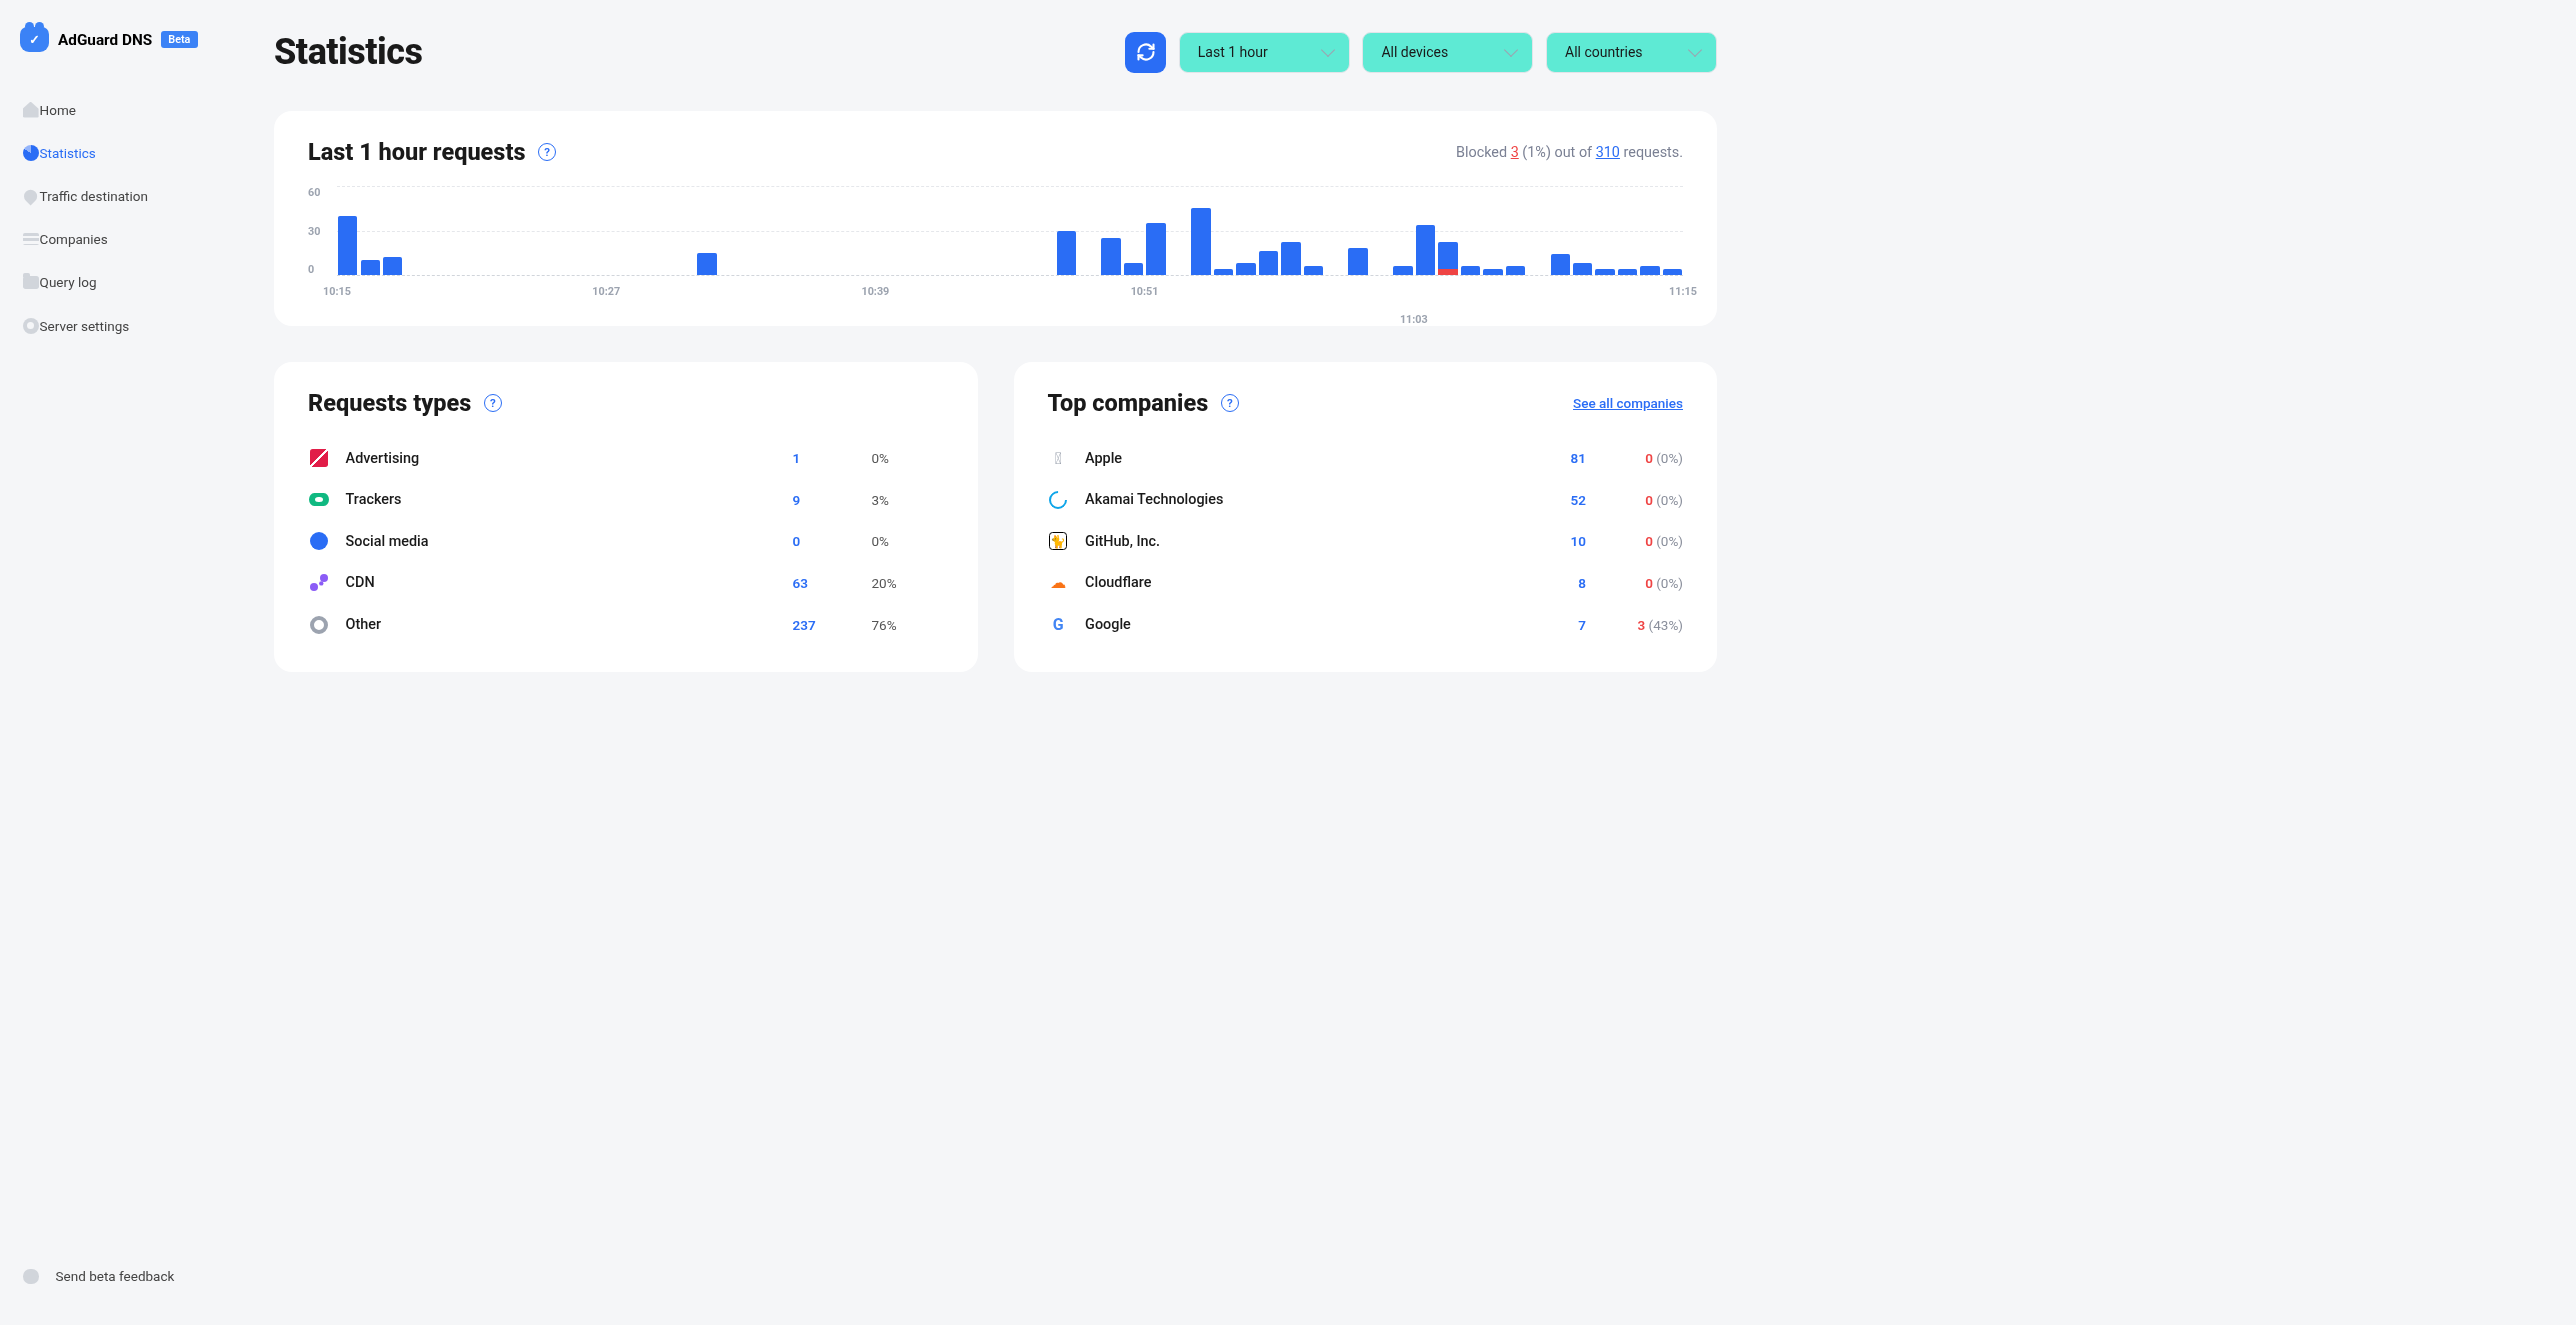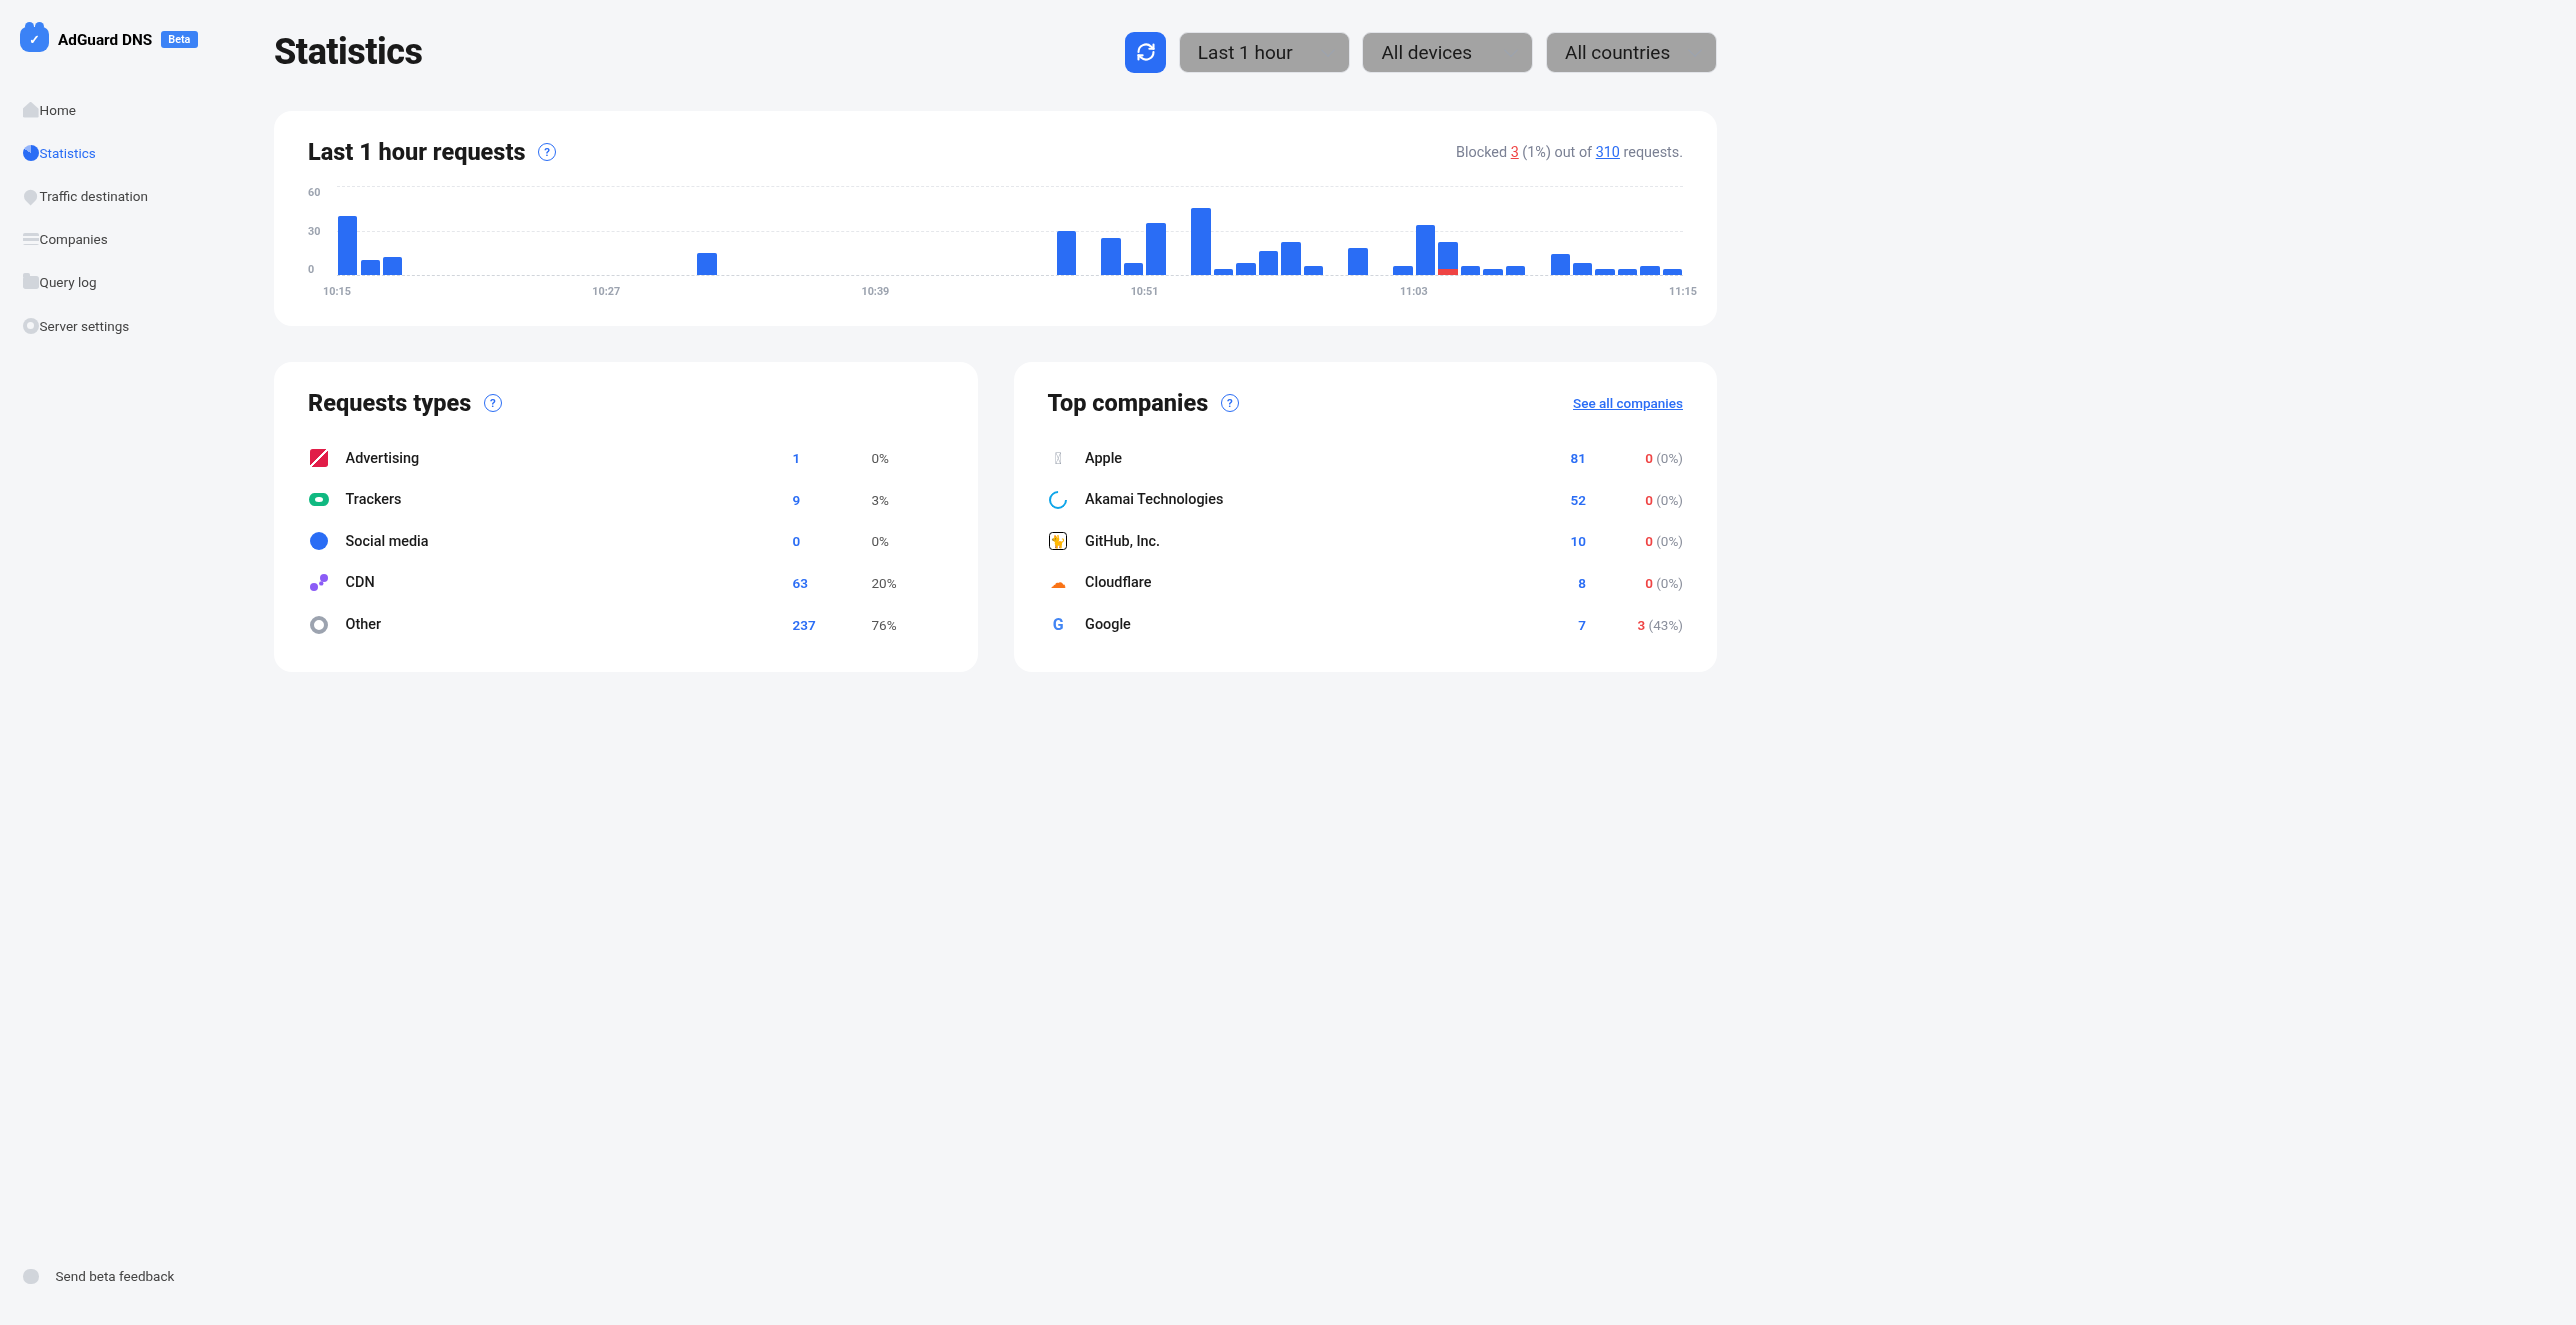--- a/index.html
+++ b/index.html
@@ -83,27 +83,27 @@
   width: 41px; height: 41px;
   background: #2a6df5;
   border-radius: 9px;
   display:flex; align-items:center; justify-content:center;
   cursor:pointer;
 }
 .dropdown {
   height: 41px;
   border: 0.9px solid #e2e4e9;
   border-radius: 9px;
-  background:#a3a3a3;
+  background:#5eead4;
   padding: 0 40px 0 18px;
   display:flex; align-items:center;
   min-width: 171px;
   cursor:pointer;
   position:relative;
-  font-size:19px;
+  font-size:14px;
 }
 .dropdown::after {
   content:""; position:absolute; right:16px; top:50%;
   width:9px; height:9px; border-right:1.8px solid #9ca3af; border-bottom:1.8px solid #9ca3af;
   transform: translateY(-70%) rotate(45deg);
 }
 .card {
   background: #fff;
   border-radius: 18px;
   padding: 27px 34px;
@@ -370,21 +370,21 @@
             </div>
             <div class="bar-col">
               <div class="bar-seg total" style="height: 6.66667%;"></div>
             </div>
           </div>
         <div class="x-axis" id="x-axis">
             <span class="x-tick" style="left: 0%;">10:15</span>
             <span class="x-tick" style="left: 20%;">10:27</span>
             <span class="x-tick" style="left: 40%;">10:39</span>
             <span class="x-tick" style="left: 60%;">10:51</span>
-            <span class="x-tick" style="left: 80%;">11:03</span>
+            <span class="x-tick" style="left: 80%; margin-top: 28px;">11:03</span>
             <span class="x-tick" style="left: 100%;">11:15</span>
           </div>
       </div>
     </div>
 
     <div class="row2">
       <div class="card">
         <div class="card-header">
           <div class="card-title">
             <span>Requests types</span>

